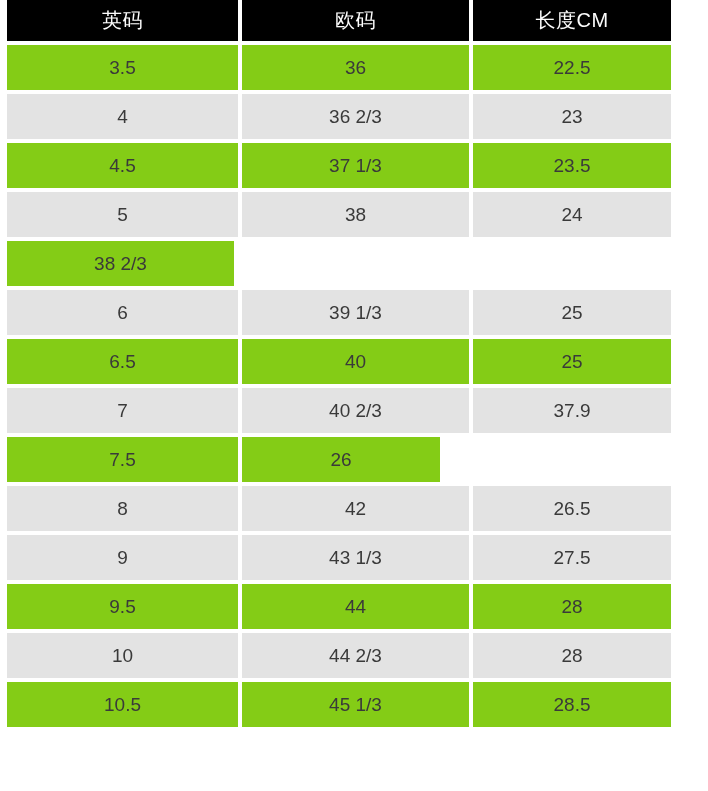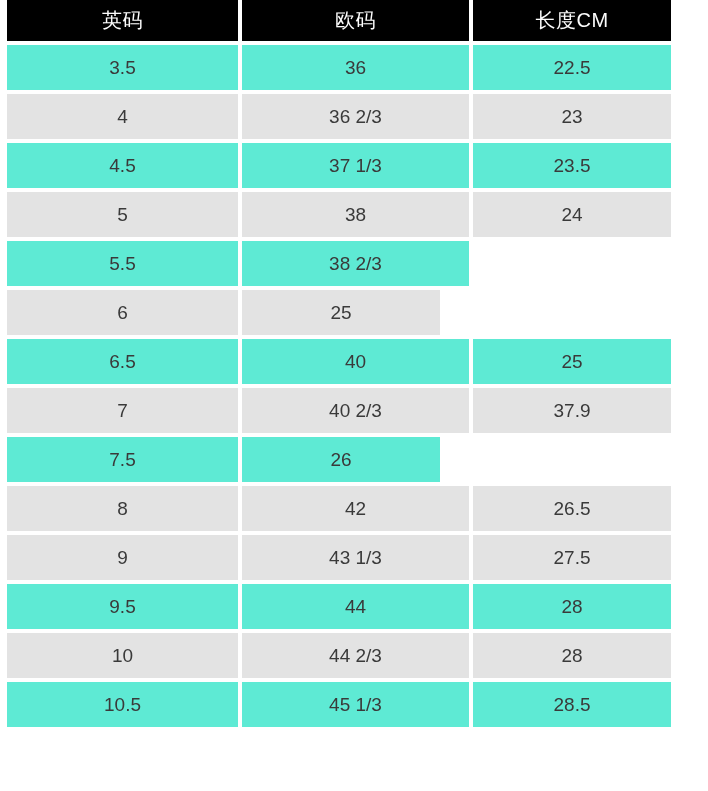--- a/index.html
+++ b/index.html
@@ -54,21 +54,21 @@
   .body-cell {
     display: flex;
     align-items: center;
     justify-content: center;
     font-size: 19px;
     font-weight: 400;
     color: #3a3a3a;
     box-sizing: border-box;
     height: 45px;
   }
-  .row-light .body-cell { background: #5eead4; }
+  .row-light .body-cell { background: #84cc16; }
   .row-dark  .body-cell { background: #e3e3e3; }
 
   
   .col-0 { width: 231px; margin-right: 4px; }
   .col-1 { width: 227px; margin-right: 4px; }
   .col-2 { width: 198px; }
 </style>
 </head>
 <body>
 
@@ -93,25 +93,25 @@
         <div class="body-cell col-0">4.5</div>
         <div class="body-cell col-1">37 1/3</div>
         <div class="body-cell col-2">23.5</div>
       </div>
       <div class="table-row body-row row-dark">
         <div class="body-cell col-0">5</div>
         <div class="body-cell col-1">38</div>
         <div class="body-cell col-2">24</div>
       </div>
       <div class="table-row body-row row-light">
-        <div class="body-cell col-0">5.5</div>
         <div class="body-cell col-1">38 2/3</div>
       </div>
       <div class="table-row body-row row-dark">
         <div class="body-cell col-0">6</div>
+        <div class="body-cell col-1">39 1/3</div>
         <div class="body-cell col-2">25</div>
       </div>
       <div class="table-row body-row row-light">
         <div class="body-cell col-0">6.5</div>
         <div class="body-cell col-1">40</div>
         <div class="body-cell col-2">25</div>
       </div>
       <div class="table-row body-row row-dark">
         <div class="body-cell col-0">7</div>
         <div class="body-cell col-1">40 2/3</div>

